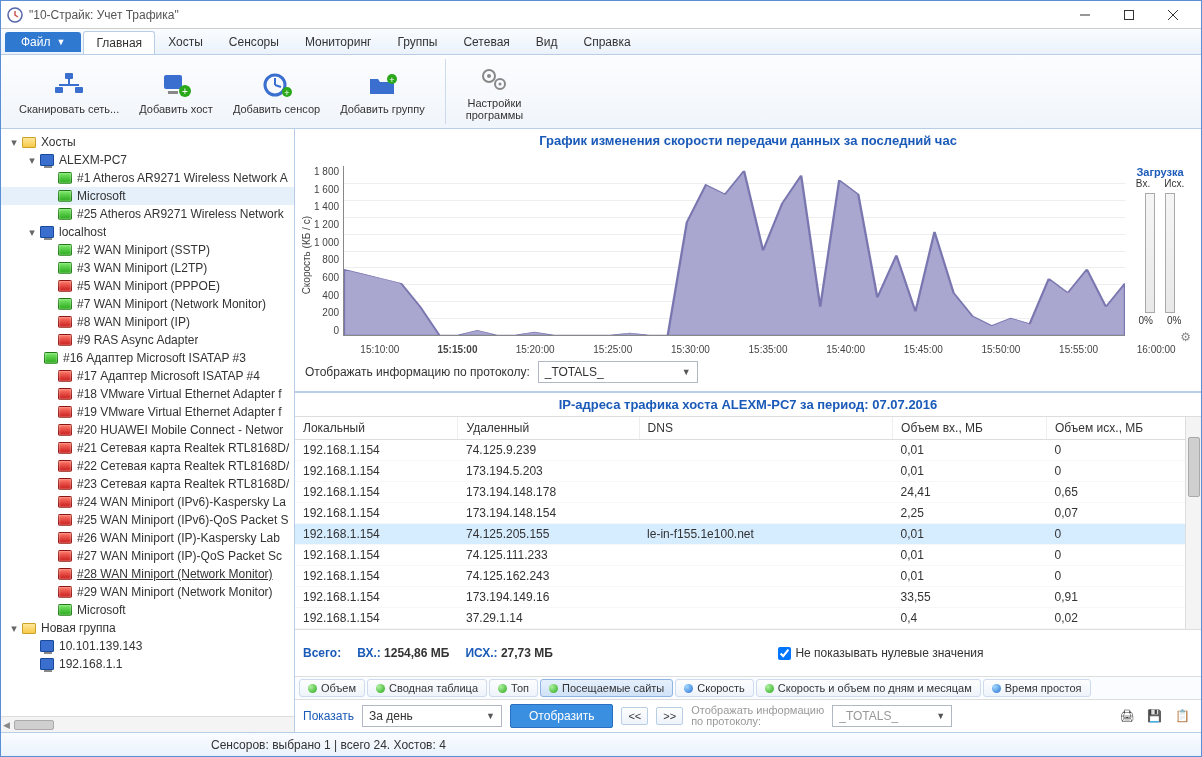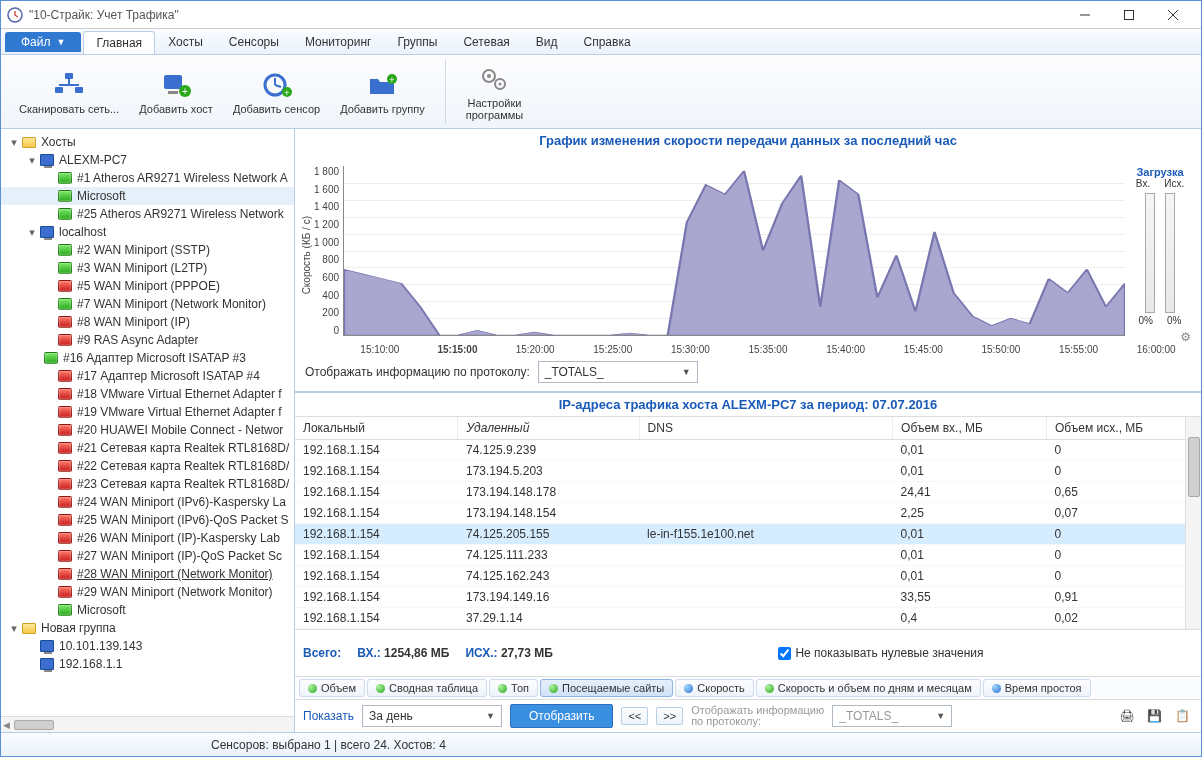--- a/index.html
+++ b/index.html
@@ -502,21 +502,21 @@
         </div>
       </div>
 
       <div class="tablepanel">
         <div class="tabletitle">IP-адреса трафика хоста ALEXM-PC7 за период: 07.07.2016</div>
         <div class="tablewrap">
           <table class="grid">
             <thead>
                 <tr id="thr">
                   <th style="width: 18%;">Локальный</th>
-                  <th style="width: 20%; font-style: italic;">Удаленный</th>
+                  <th style="width: 20%;">Удаленный</th>
                   <th style="width: 28%;">DNS</th>
                   <th style="width: 17%;">Объем вх., МБ</th>
                   <th style="width: 17%;">Объем исх., МБ</th>
                 </tr>
               </thead>
             <tbody id="tbd">
                 <tr>
                   <td>192.168.1.154</td>
                   <td>74.125.9.239</td>
                   <td></td>

